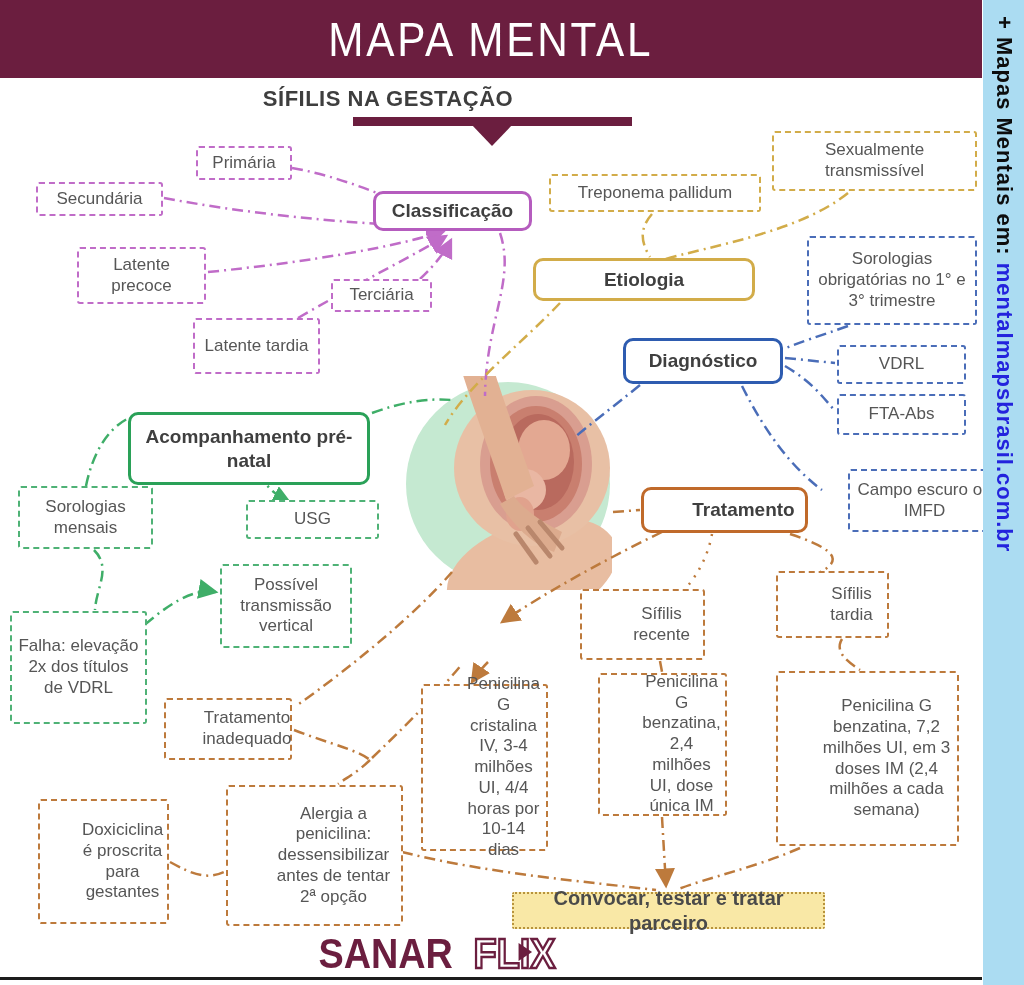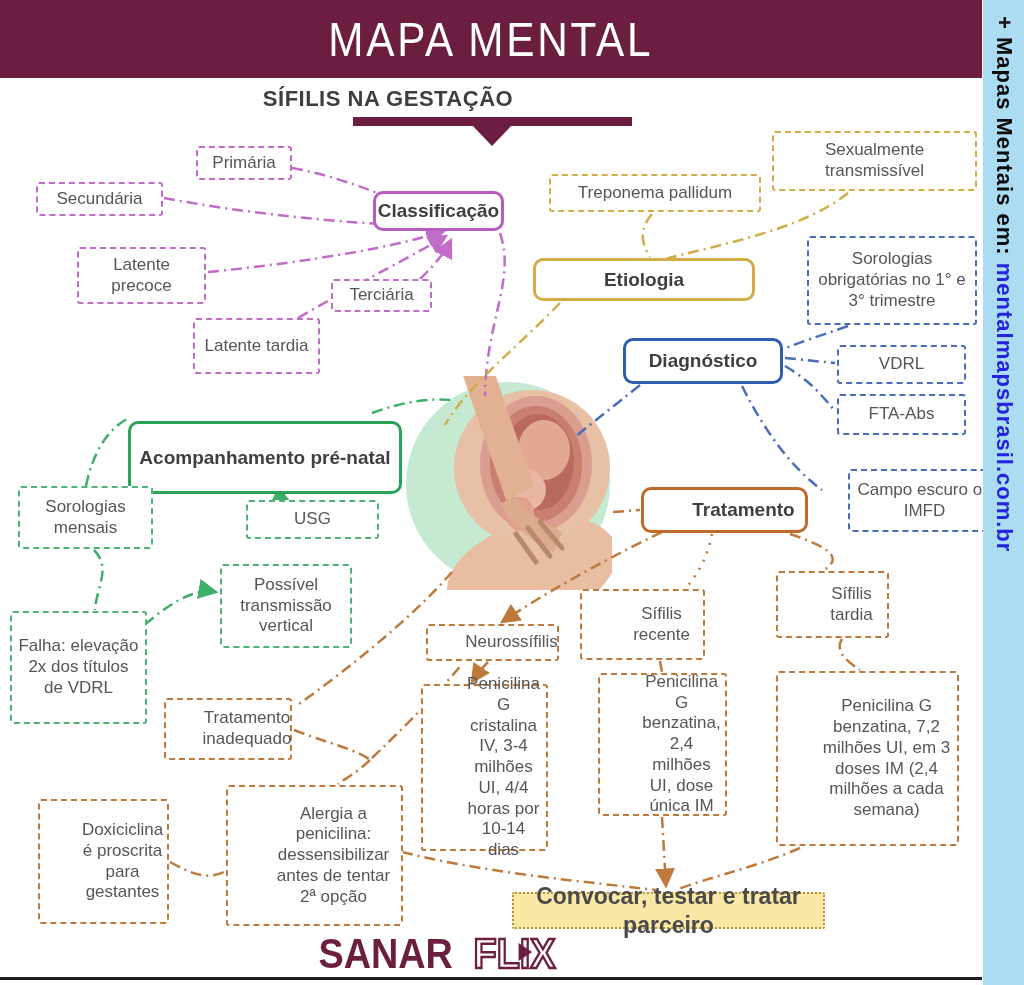--- a/index.html
+++ b/index.html
@@ -28,21 +28,21 @@
         background:#ffffff;color:#565656;font-size:17px;line-height:1.22;padding:2px 6px;
         box-sizing:border-box;z-index:3;}
   .child{border:2px dashed;border-radius:3px;}
   .main{border:3px solid;border-radius:10px;font-weight:bold;color:#3f3f3f;font-size:19px;}
   .pink{border-color:#c06cc8;} .pink.main{border-color:#b55cbe;}
   .gold{border-color:#d2ac49;}
   .blue{border-color:#4a6db8;} .blue.main{border-color:#2e5cb0;}
   .green{border-color:#4fb276;} .green.main{border-color:#2aa158;}
   .orange{border-color:#bd7a3c;padding-left:44px;} .orange.main{border-color:#c06a2a;}
   .highlight{background:#f9e8a6;border:2px dotted #b8933c;color:#4a4a4a;font-weight:600;
-             font-size:23px;border-radius:2px;}
+             font-size:20px;border-radius:2px;}
   
   #links{position:absolute;left:0;top:0;z-index:2;}
   #center-art{position:absolute;left:404px;top:376px;z-index:1;}
   
   .logo{position:absolute;left:0;top:930px;width:871px;text-align:center;z-index:5;
         font-size:42px;font-weight:900;letter-spacing:0px;}
   .logo .sanar{color:#6b1e3f;transform:scaleX(0.9);display:inline-block;}
   .logo .flix{color:#ffffff;-webkit-text-stroke:2.5px #6b1e3f;text-shadow:0 0 1px #6b1e3f;
               display:inline-block;margin-left:8px;position:relative;transform:scaleX(0.9);}
   .logo .play{position:absolute;right:26px;top:13px;width:0;height:0;
@@ -145,46 +145,45 @@
         <path d="M370,760 C358,772 346,778 338,784"></path>
         <path d="M372,758 C420,712 444,686 462,664"></path>
         <path d="M170,862 C192,874 206,880 224,872"></path>
         <path d="M402,852 C490,874 590,882 656,890"></path>
         <path d="M662,817 L666,886" marker-end="url(#aOrange)"></path>
         <path d="M800,848 C754,868 706,878 676,890"></path>
       </g>
     </g>
   </svg>
 
-  <div class="node main pink" style="left:373px;top:191px;width:131px;height:40px">Classificação</div>
+  <div class="node main pink" style="left:373px;top:191px;width:159px;height:40px">Classificação</div>
   <div class="node child pink" style="left:196px;top:146px;width:96px;height:34px">Primária</div>
   <div class="node child pink" style="left:36px;top:182px;width:127px;height:34px">Secundária</div>
   <div class="node child pink" style="left:77px;top:247px;width:129px;height:57px">Latente precoce</div>
   <div class="node child pink" style="left:331px;top:279px;width:101px;height:33px">Terciária</div>
   <div class="node child pink" style="left:193px;top:318px;width:127px;height:56px">Latente tardia</div>
 
   <div class="node main gold" style="left:533px;top:258px;width:222px;height:43px">Etiologia</div>
   <div class="node child gold" style="left:549px;top:174px;width:212px;height:38px">Treponema pallidum</div>
   <div class="node child gold" style="left:772px;top:131px;width:205px;height:60px">Sexualmente transmissível</div>
 
   <div class="node main blue" style="left:623px;top:338px;width:160px;height:46px">Diagnóstico</div>
   <div class="node child blue" style="left:807px;top:236px;width:170px;height:89px">Sorologias obrigatórias no 1° e 3° trimestre</div>
   <div class="node child blue" style="left:837px;top:345px;width:129px;height:39px">VDRL</div>
   <div class="node child blue" style="left:837px;top:394px;width:129px;height:41px">FTA-Abs</div>
   <div class="node child blue" style="left:848px;top:469px;width:153px;height:63px">Campo escuro ou IMFD</div>
 
-  <div class="node main green" style="left:128px;top:421px;width:274px;height:73px">Acompanhamento pré-natal</div>
+  <div class="node main green" style="left:128px;top:412px;width:242px;height:73px">Acompanhamento pré-natal</div>
   <div class="node child green" style="left:18px;top:486px;width:135px;height:63px">Sorologias mensais</div>
   <div class="node child green" style="left:246px;top:500px;width:133px;height:39px">USG</div>
   <div class="node child green" style="left:220px;top:564px;width:132px;height:84px">Possível transmissão vertical</div>
   <div class="node child green" style="left:10px;top:611px;width:137px;height:113px">Falha: elevação 2x dos títulos de VDRL</div>
 
   <div class="node main orange" style="left:641px;top:487px;width:167px;height:46px">Tratamento</div>
   <div class="node child orange" style="left:164px;top:698px;width:128px;height:62px">Tratamento inadequado</div>
-  <div class="node child orange" style="left:426px;top:624px;width:133px;height:37px">Neurossífilis</div>
   <div class="node child orange" style="left:580px;top:589px;width:125px;height:71px">Sífilis recente</div>
   <div class="node child orange" style="left:776px;top:571px;width:113px;height:67px">Sífilis tardia</div>
   <div class="node child orange" style="left:421px;top:684px;width:127px;height:167px">Penicilina G cristalina IV, 3-4 milhões UI, 4/4 horas por 10-14 dias</div>
   <div class="node child orange" style="left:598px;top:673px;width:129px;height:143px">Penicilina G benzatina, 2,4 milhões UI, dose única IM</div>
   <div class="node child orange" style="left:776px;top:671px;width:183px;height:175px">Penicilina G benzatina, 7,2 milhões UI, em 3 doses IM (2,4 milhões a cada semana)</div>
   <div class="node child orange" style="left:38px;top:799px;width:131px;height:125px">Doxiciclina é proscrita para gestantes</div>
   <div class="node child orange" style="left:226px;top:785px;width:177px;height:141px">Alergia a penicilina: dessensibilizar antes de tentar 2ª opção</div>
   <div class="node highlight" style="left:512px;top:892px;width:313px;height:37px">Convocar, testar e tratar parceiro</div>
 
   <div class="logo">

